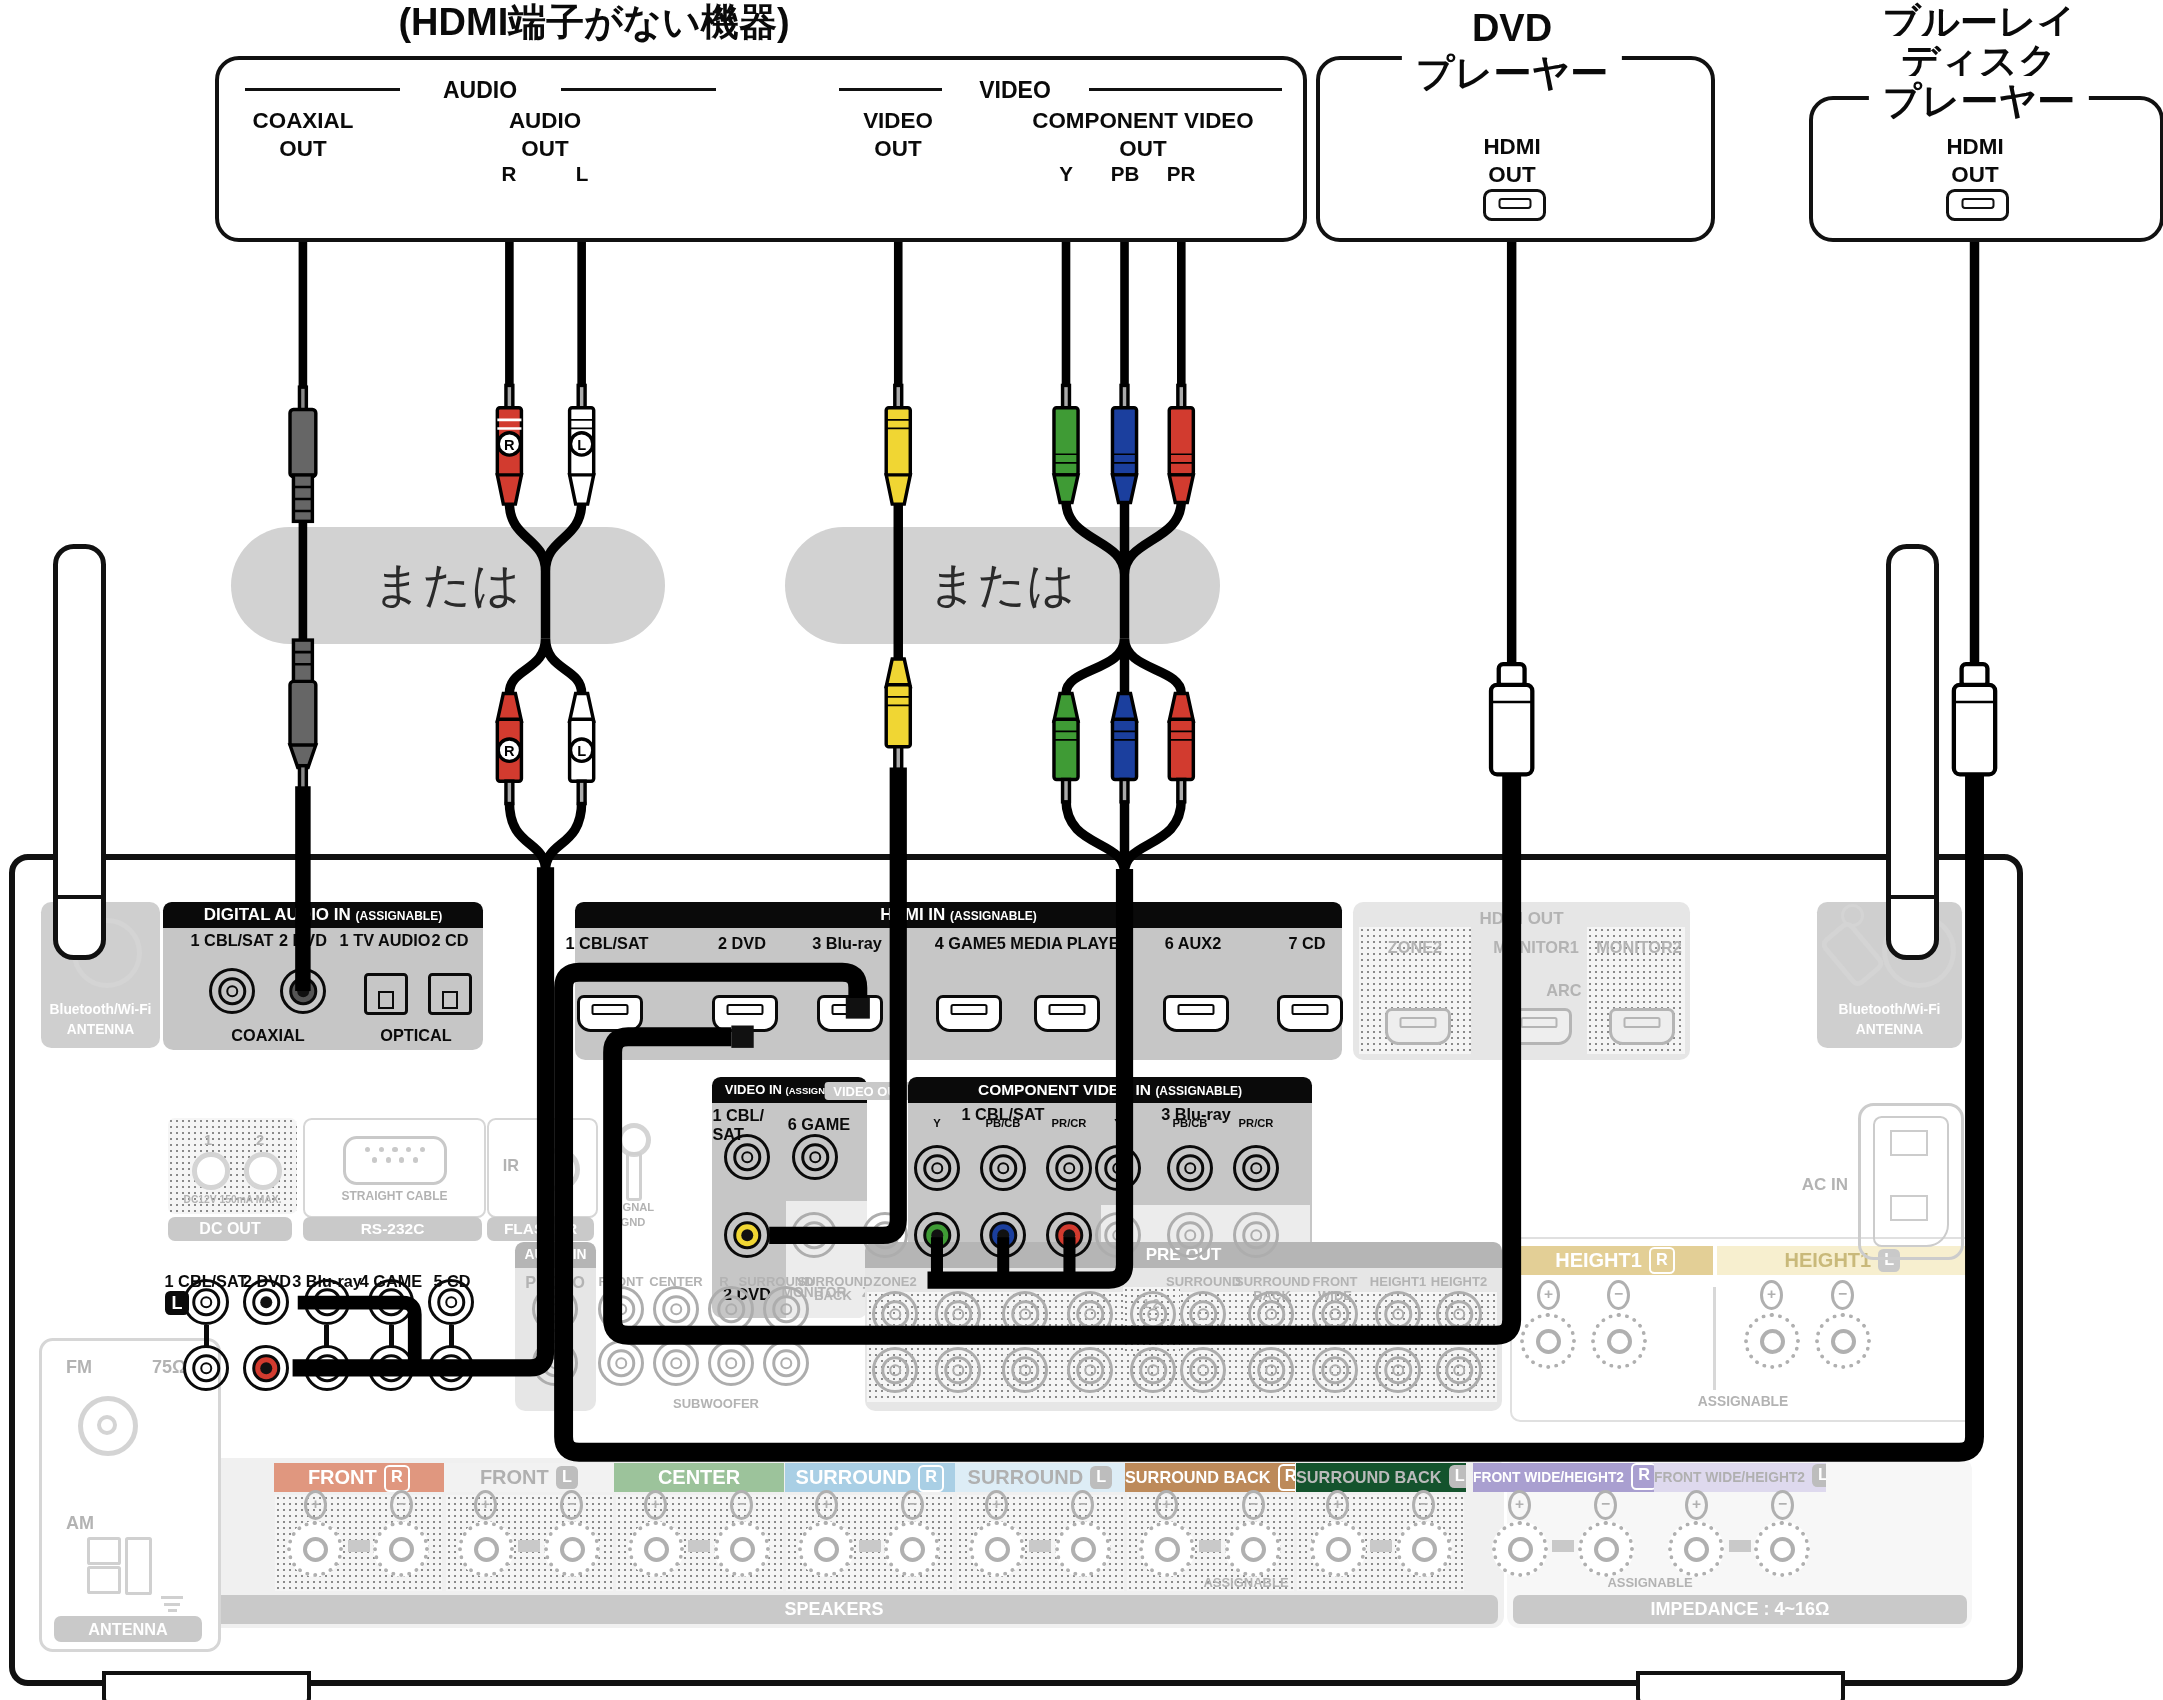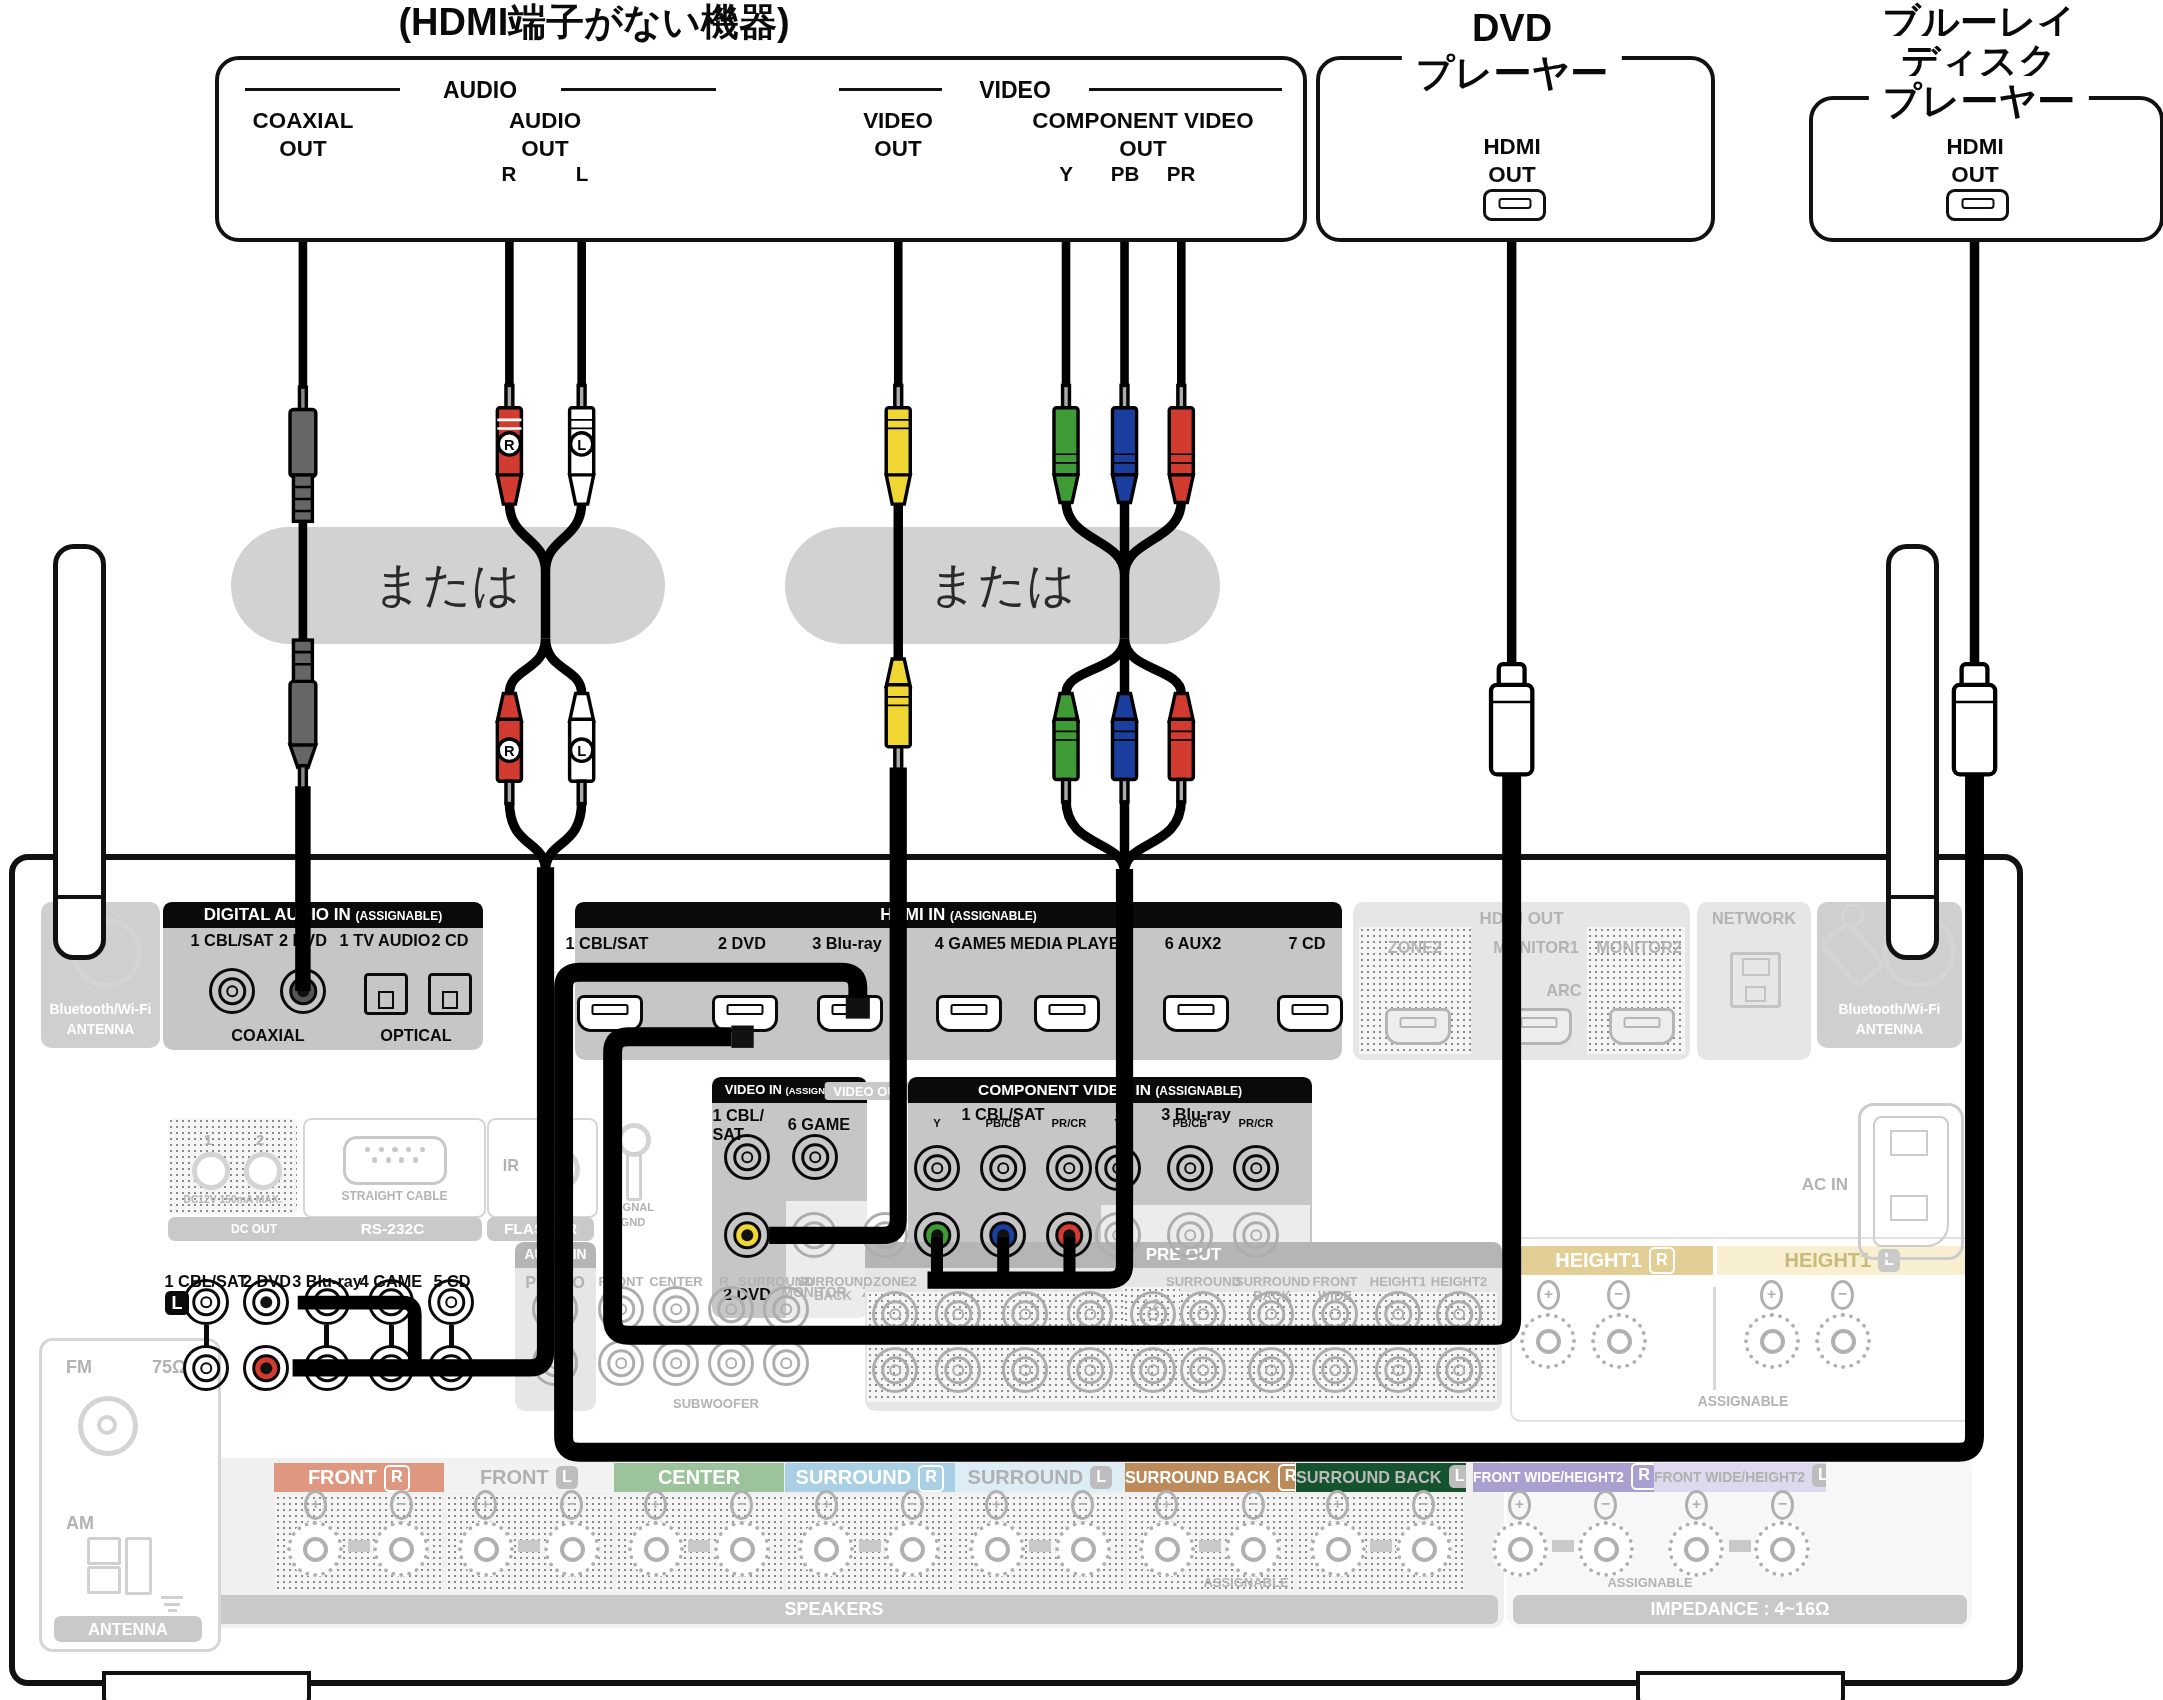--- a/index.html
+++ b/index.html
@@ -96,27 +96,20 @@
       <span class="asg">(ASSIGNABLE)</span>
     </div>
   </div>
 
   <div class="lbox" style="left:1353px;top:902px;width:337px;height:158px;">
     <div class="abs gtext" style="left:50%;top:6.9px;transform:translateX(-50%);font-size:17px;">HDMI OUT</div>
   </div>
   <div class="hatch" style="left:1359px;top:927px;width:112px;height:127px;"></div>
   <div class="hatch" style="left:1587px;top:927px;width:98px;height:127px;"></div>
   <div class="abs gtext" style="left:1564px;top:981px;transform:translateX(-50%);font-size:16.3px;">ARC</div>
-  <div class="lbox" style="left:1697px;top:902px;width:114px;height:158px;">
-    <div class="abs gtext" style="left:50%;top:6.9px;transform:translateX(-50%);font-size:16.3px;">NETWORK</div>
-    <div class="abs" style="left:33px;top:50px;width:45px;height:50px;border:3.4px solid #c3c3c3;border-radius:3.4px;">
-      <div class="abs" style="left:8.6px;top:3.4px;width:24px;height:13.8px;border:2.6px solid #c3c3c3;"></div>
-      <div class="abs" style="left:12px;bottom:3.4px;width:17px;height:12px;border:2.6px solid #c3c3c3;"></div>
-    </div>
-  </div>
 
   <div class="gbox" style="left:712px;top:1077px;width:155px;height:241px;">
     <div class="bhead" style="font-size:13px;">
       <span>VIDEO IN</span>
       <span class="asg" style="font-size:9.5px;">(ASSIGNABLE)</span>
     </div>
   </div>
   <div class="abs" style="left:786px;top:1201px;width:81px;height:117px;background:#ececec;border-radius:0 0 8.6px 0;"></div>
   <div class="abs wtext" style="left:869px;top:1082px;transform:translateX(-50%);font-size:13px;background:#c9c9c9;padding:1.7px 8.6px;border-radius:3.4px;white-space:nowrap;">VIDEO OUT</div>
   <div class="plabel" style="left:747px;top:1106px;width:69px;"><span>1 CBL/</span><br><span>SAT</span></div>
@@ -138,21 +131,21 @@
   <div class="plabel gray" style="left:1205px;top:1280px;font-size:13.8px;">MONITOR/ZONE2</div>
   <div class="plabel gray" style="left:1205px;top:1303px;font-size:13.8px;">COMPONENT VIDEO OUT</div>
 
   <div class="hatch" style="left:168px;top:1118px;width:129px;height:96px;border-radius:6.9px;">
     <div class="abs gtext" style="left:36px;top:13.8px;font-size:14.6px;">1</div>
     <div class="abs gtext" style="left:88px;top:13.8px;font-size:14.6px;">2</div>
     <div class="mring" style="left:24px;top:34px;width:27.5px;height:27.5px;background:#fff;"></div>
     <div class="mring" style="left:76px;top:34px;width:27.5px;height:27.5px;background:#fff;"></div>
     <div class="abs gtext" style="left:50%;top:76px;transform:translateX(-50%);font-size:10.3px;white-space:nowrap;">DC12V 150mA MAX.</div>
   </div>
-  <div class="gbar" style="left:168px;top:1217px;width:124px;height:24px;font-size:12px;line-height:24px;padding-left:24px;">DC OUT</div>
+  <div class="gbar" style="left:168px;top:1217px;width:124px;height:24px;font-size:16px;line-height:24px;">DC OUT</div>
   <div class="abs" style="left:303px;top:1118px;width:179px;height:96px;border:2.6px solid #d6d6d6;border-radius:8.6px;">
     <div class="abs" style="left:38px;top:15.5px;width:98px;height:43px;border:3.4px solid #c9c9c9;border-radius:13.8px;">
       <div style="display:flex;gap:8.6px;justify-content:center;margin-top:8.6px;">
         <i style="width:5.2px;height:5.2px;border-radius:50%;background:#c9c9c9;"></i>
           <i style="width:5.2px;height:5.2px;border-radius:50%;background:#c9c9c9;"></i>
           <i style="width:5.2px;height:5.2px;border-radius:50%;background:#c9c9c9;"></i>
           <i style="width:5.2px;height:5.2px;border-radius:50%;background:#c9c9c9;"></i>
           <i style="width:5.2px;height:5.2px;border-radius:50%;background:#c9c9c9;"></i>
       </div>
       <div style="display:flex;gap:8.6px;justify-content:center;margin-top:5.2px;">

